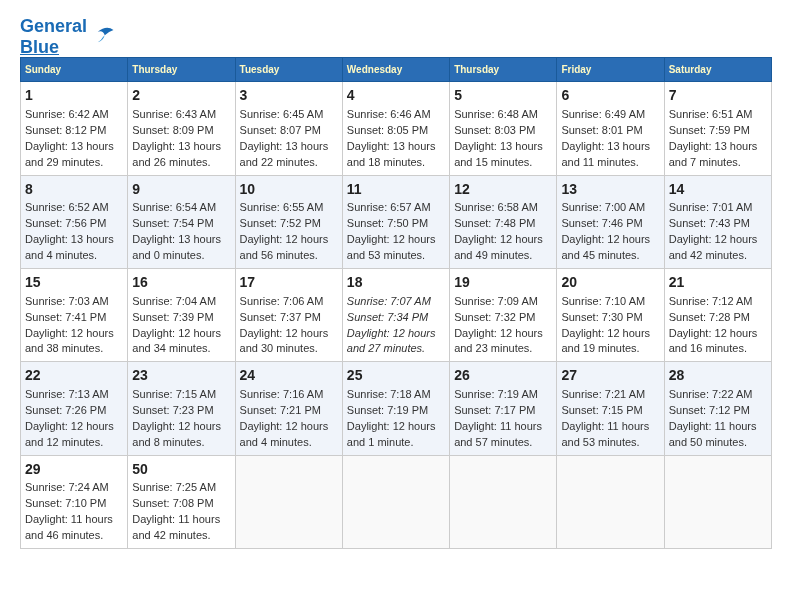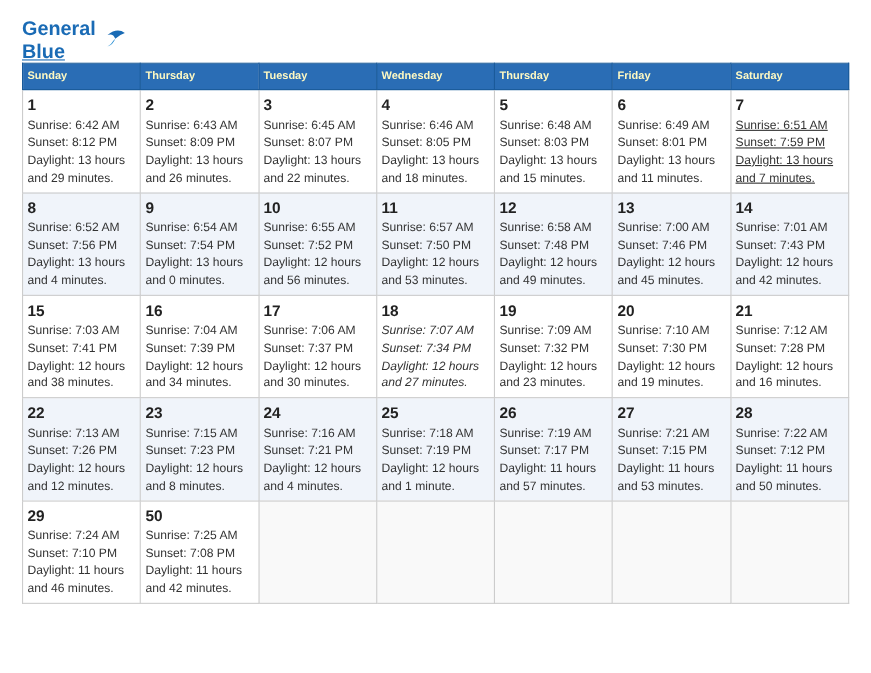--- a/index.html
+++ b/index.html
@@ -159,21 +159,21 @@
           </td>
           <td>
             <span class="day-num">6</span>
             <div class="day-info" style="white-space: pre-line;">Sunrise: 6:49 AM
 Sunset: 8:01 PM
 Daylight: 13 hours
 and 11 minutes.</div>
           </td>
           <td>
             <span class="day-num">7</span>
-            <div class="day-info" style="white-space: pre-line; text-decoration: underline;">Sunrise: 6:51 AM
+            <div class="day-info" style="white-space: pre-line;">Sunrise: 6:51 AM
 Sunset: 7:59 PM
 Daylight: 13 hours
 and 7 minutes.</div>
           </td>
         </tr>
         <tr>
           <td>
             <span class="day-num">8</span>
             <div class="day-info" style="white-space: pre-line;">Sunrise: 6:52 AM
 Sunset: 7:56 PM

